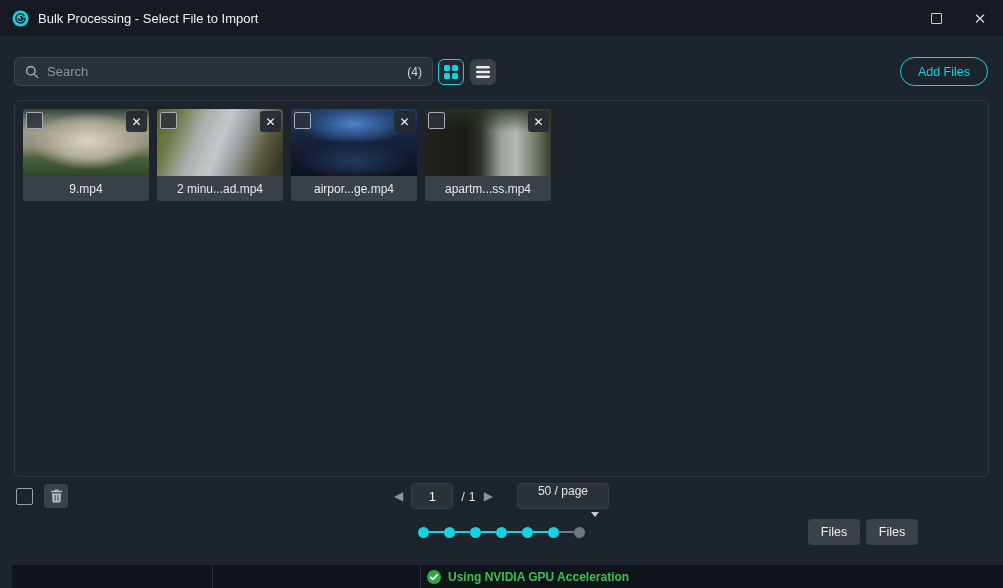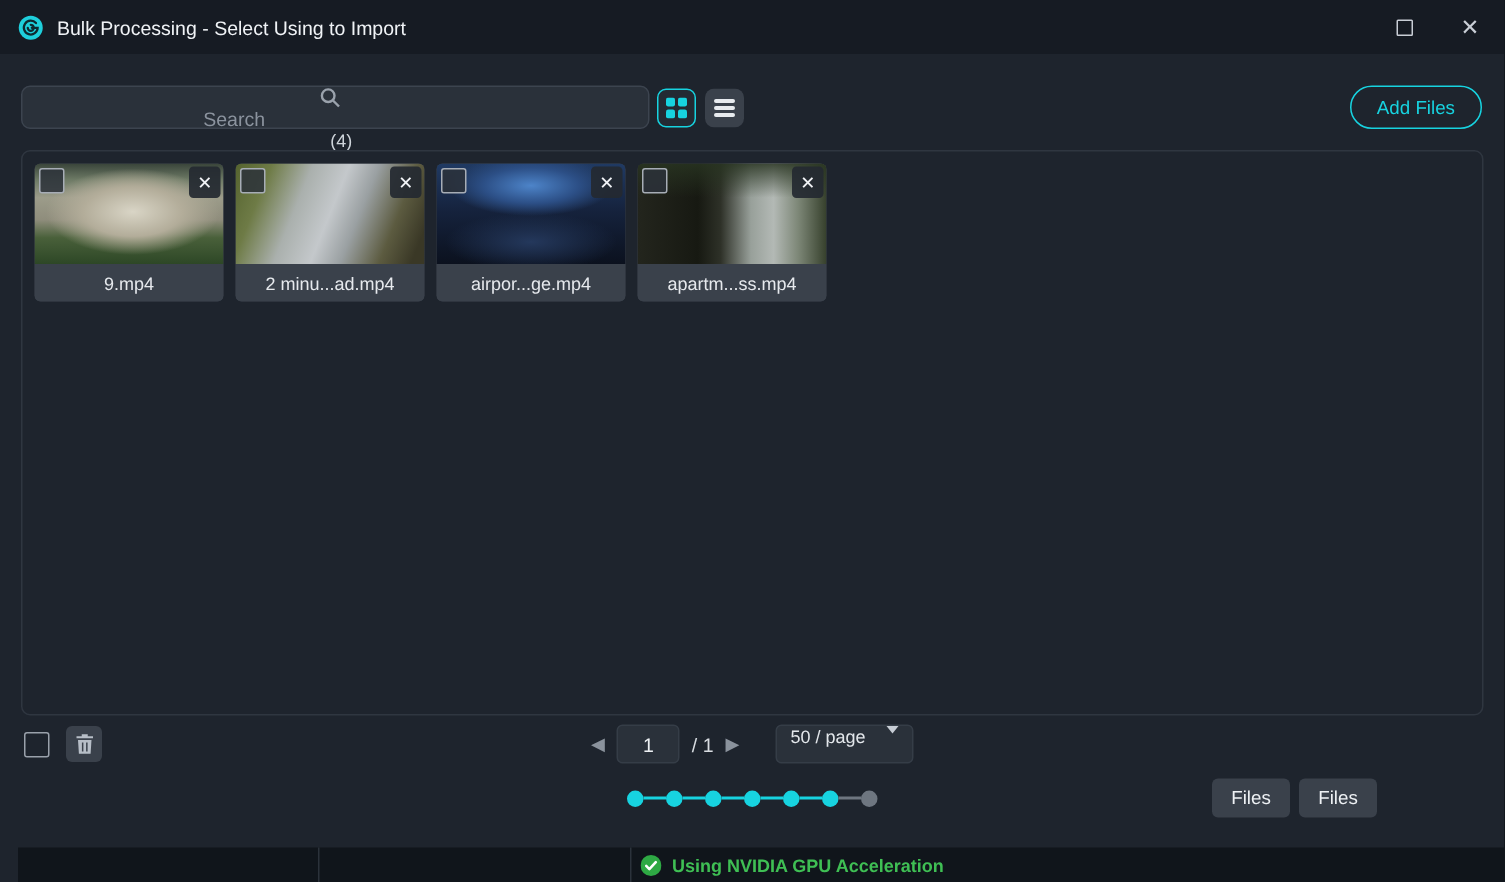--- a/index.html
+++ b/index.html
@@ -19,21 +19,21 @@
   
   .titlebar{position:absolute;left:0;top:0;width:100%;height:36px;background:var(--titlebar-bg);display:flex;align-items:center;padding:0 12px;}
   .titlebar .logo{width:17px;height:17px;margin-right:9px;flex:0 0 auto;}
   .titlebar .title{font-size:13px;color:#f0f3f6;}
   .win-btns{position:absolute;right:8px;top:0;height:36px;display:flex;align-items:center;gap:14px;}
   .win-btn{width:30px;height:30px;display:flex;align-items:center;justify-content:center;cursor:default;}
   .max-glyph{display:block;width:11px;height:11px;border:1.4px solid #c9ced6;border-radius:1px;}
   .close-glyph{font-size:15px;color:#c9ced6;line-height:1;}
 
   
-  .search-box{position:absolute;left:14px;top:57px;width:419px;height:29px;background:var(--field-bg);border:1px solid #3c444f;border-radius:6px;display:flex;align-items:center;padding:0 10px;flex-direction:column;}
+  .search-box{position:absolute;left:14px;top:57px;width:419px;height:29px;background:var(--field-bg);border:1px solid #3c444f;border-radius:6px;display:flex;align-items:center;padding:0 10px;}
   .search-box svg{flex:0 0 auto;margin-right:8px;}
   .search-input{flex:1;background:transparent;border:none;outline:none;color:#e6e9ed;font-size:13px;font-family:inherit;min-width:0;}
   .search-input::placeholder{color:#8b939e;}
   .search-count{font-size:12px;color:#cfd5db;margin-left:8px;flex:0 0 auto;}
   .view-btn{position:absolute;top:59px;width:26px;height:26px;border-radius:6px;display:flex;align-items:center;justify-content:center;cursor:pointer;border:1px solid transparent;}
   .grid-btn{left:438px;background:#232a33;border-color:var(--accent);}
   .list-btn{left:470px;background:var(--btn-bg);}
   .addfiles-btn{position:absolute;right:15px;top:57px;height:29px;padding:0 17px;border-radius:15px;border:1px solid var(--accent);background:transparent;color:var(--accent);font-size:12.5px;font-family:inherit;cursor:pointer;}
 
   
@@ -59,21 +59,21 @@
   .card-label{height:25px;display:flex;align-items:center;justify-content:center;font-size:12px;color:#e6e9ed;background:var(--btn-bg);white-space:nowrap;overflow:hidden;}
 
   
   .select-all{position:absolute;left:16px;top:488px;width:17px;height:17px;border:1.5px solid #9aa1ab;border-radius:2px;background:transparent;cursor:pointer;}
   .trash-btn{position:absolute;left:44px;top:484px;width:24px;height:24px;border:none;border-radius:4px;background:var(--btn-bg);display:flex;align-items:center;justify-content:center;cursor:pointer;}
   .pager{position:absolute;left:0;top:483px;width:100%;display:flex;align-items:center;justify-content:center;gap:8px;pointer-events:none;}
   .pager > *{pointer-events:auto;}
   .page-arrow{font-size:12px;color:#8a929c;cursor:pointer;background:none;border:none;font-family:inherit;line-height:26px;}
   .page-input{width:42px;height:26px;background:var(--field-bg);border:1px solid #353d47;border-radius:4px;color:#eef1f4;font-size:13px;text-align:center;outline:none;font-family:inherit;}
   .page-total{font-size:13px;color:#d8dce1;}
-  .page-size{height:26px;min-width:92px;background:var(--field-bg);border:1px solid #353d47;border-radius:4px;display:flex;padding:0 9px;gap:14px;cursor:pointer;margin-left:16px;}
+  .page-size{height:26px;min-width:92px;background:var(--field-bg);border:1px solid #353d47;border-radius:4px;display:flex;align-items:center;padding:0 9px;gap:14px;cursor:pointer;margin-left:16px;flex-direction:column;}
   .page-size-label{font-size:12px;color:#e3e7eb;}
   .chev{width:0;height:0;border-left:4.5px solid transparent;border-right:4.5px solid transparent;border-top:5.5px solid #c7cdd5;margin-left:auto;}
 
   
   .stepper{position:absolute;left:0;top:526px;width:100%;height:12px;display:flex;align-items:center;justify-content:center;}
   .stepper .dot{width:11px;height:11px;border-radius:50%;background:#6e7680;flex:0 0 auto;}
   .stepper .dot.on{background:var(--accent);}
   .stepper .seg{width:15px;height:2px;background:#6e7680;flex:0 0 auto;}
   .stepper .seg.on{background:var(--accent);}
   .footer-btn{position:absolute;top:519px;height:26px;border:none;border-radius:4px;background:var(--btn-bg);color:#eef1f4;font-size:12.5px;font-family:inherit;cursor:pointer;}
@@ -91,21 +91,21 @@
 <body>
 
 <div class="window">
 
   
   <div class="titlebar">
     <svg class="logo" viewBox="0 0 17 17">
       <circle cx="8.5" cy="8.5" r="8" fill="#1ecfdc"></circle>
       <path d="M12 5.4 A4.6 4.6 0 1 0 13.1 8.5 L9.2 8.5 M8.5 8.5 m-2 0 a2 2 0 1 0 2 -2" stroke="#0e2a31" stroke-width="1.5" fill="none" stroke-linecap="round"></path>
     </svg>
-    <span class="title">Bulk Processing - Select Using to Import</span>
+    <span class="title">Bulk Processing - Select File to Import</span>
     <div class="win-btns">
       <div class="win-btn">
         <span class="max-glyph"></span>
       </div>
       <div class="win-btn">
         <span class="close-glyph">✕</span>
       </div>
     </div>
   </div>
 

